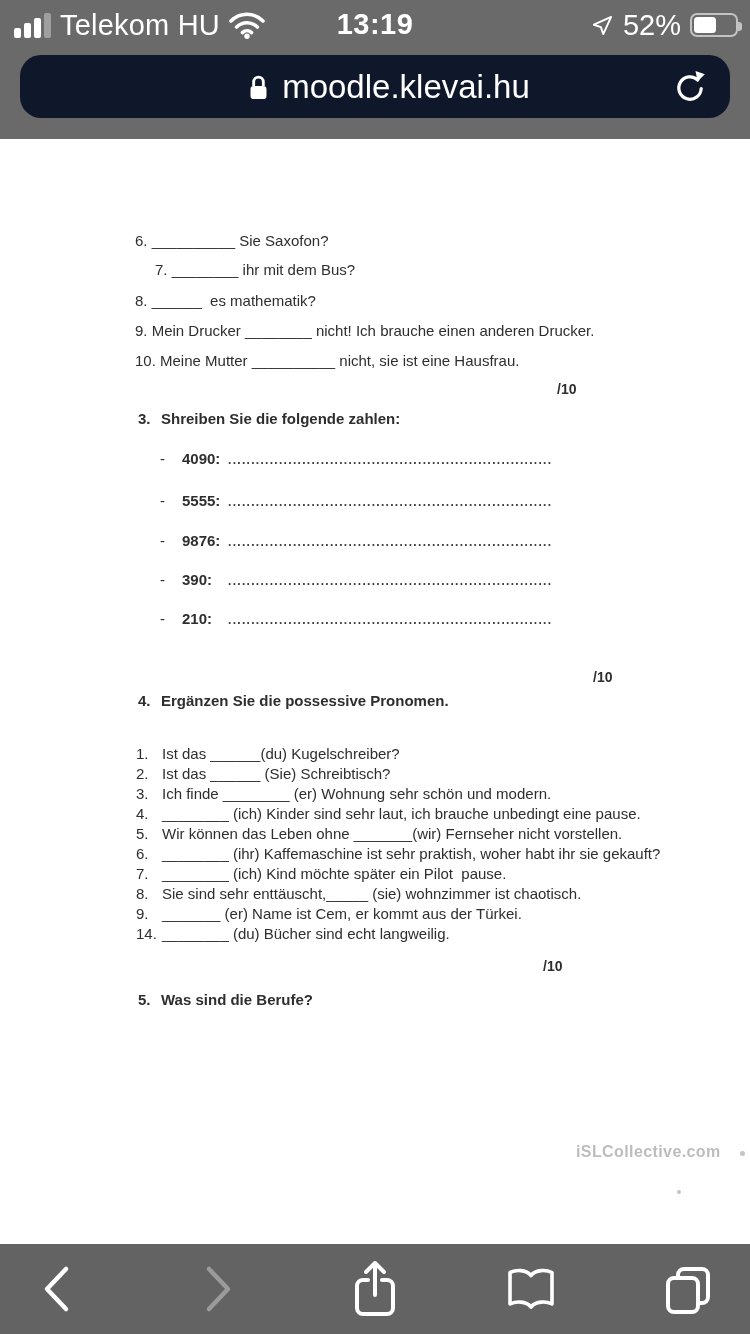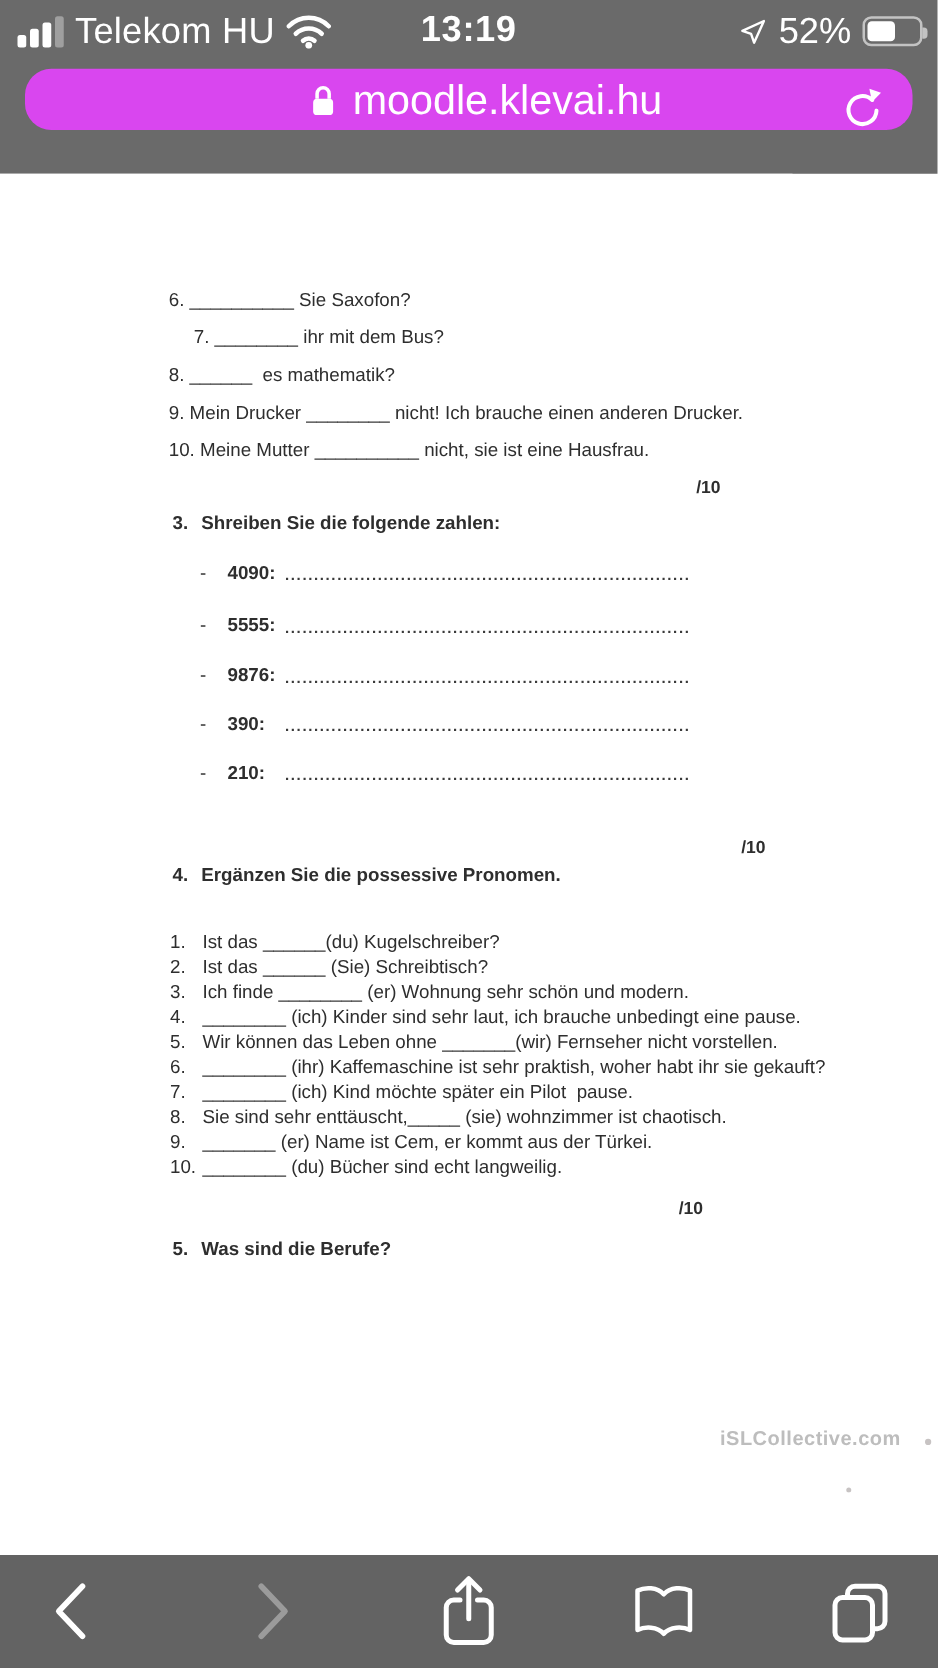--- a/index.html
+++ b/index.html
@@ -15,21 +15,21 @@
   .signal .b1{height:10px} .signal .b2{height:15px} .signal .b3{height:20px}
   .signal .b4{height:25px; background:#9f9f9f;}
   .carrier { font-size:29px; letter-spacing:0.2px; }
   .time { position:absolute; left:0; right:0; top:8px; text-align:center; font-size:29px; font-weight:700; letter-spacing:0.5px; }
   .right-cluster { position:absolute; right:12px; top:9px; display:flex; align-items:center; gap:9px; height:32px; }
   .pct { font-size:29px; }
   .battery { position:relative; width:48px; height:24px; border:2px solid rgba(255,255,255,0.6); border-radius:7px; }
   .battery .fill { position:absolute; left:2px; top:2px; width:22px; height:16px; background:#fff; border-radius:3.5px; }
   .battery .nub { position:absolute; right:-6px; top:7px; width:4px; height:9px; background:rgba(255,255,255,0.6); border-radius:0 3px 3px 0; }
 
-  .url-pill { position:absolute; left:20px; top:55px; width:710px; height:49px; background:#d946ef; border-radius:21px; display:flex; align-items:center; justify-content:center; gap:13px; color:#fff; cursor:pointer;padding-left:28px; }
+  .url-pill { position:absolute; left:20px; top:55px; width:710px; height:63px; background:#0f172a; border-radius:21px; display:flex; align-items:center; justify-content:center; gap:13px; color:#fff; cursor:pointer;padding-left:28px; }
   .url-text { font-size:33px; font-weight:400; }
   .reload-btn { position:absolute; right:22px; top:14px; width:36px; height:36px; background:none; border:none; cursor:pointer; }
 
   
   .page { position:absolute; top:139px; left:0; width:634px; height:1105px; background:#fff; }
   .scan { position:absolute; inset:0; color:#2e2e2e; filter:blur(0.35px); }
   .doc-line { position:absolute; font-size:15px; white-space:pre; }
   .bold { font-weight:700; }
   .score { position:absolute; font-size:14px; font-weight:600; }
   .s3-row { position:absolute; left:0; width:750px; height:18px; }
@@ -168,21 +168,21 @@
     </div>
     <div class="s3-row" style="top:746px;">
       <span class="s4-num">8.</span>
       <span class="s4-text">Sie sind sehr enttäuscht,_____ (sie) wohnzimmer ist chaotisch.</span>
     </div>
     <div class="s3-row" style="top:766px;">
       <span class="s4-num">9.</span>
       <span class="s4-text">_______ (er) Name ist Cem, er kommt aus der Türkei.</span>
     </div>
     <div class="s3-row" style="top:786px;">
-      <span class="s4-num">10.</span>
+      <span class="s4-num">14.</span>
       <span class="s4-text">________ (du) Bücher sind echt langweilig.</span>
     </div>
 
     <div class="score" style="left:543px; top:819px;">/10</div>
 
     <div class="doc-line bold" style="left:138px; top:852px;">5.</div>
     <div class="doc-line bold" style="left:161px; top:852px;">Was sind die Berufe?</div>
 
     <div class="watermark">iSLCollective.com</div>
     <span class="speck" style="left:740px; top:1012px; width:5px; height:5px;"></span>

